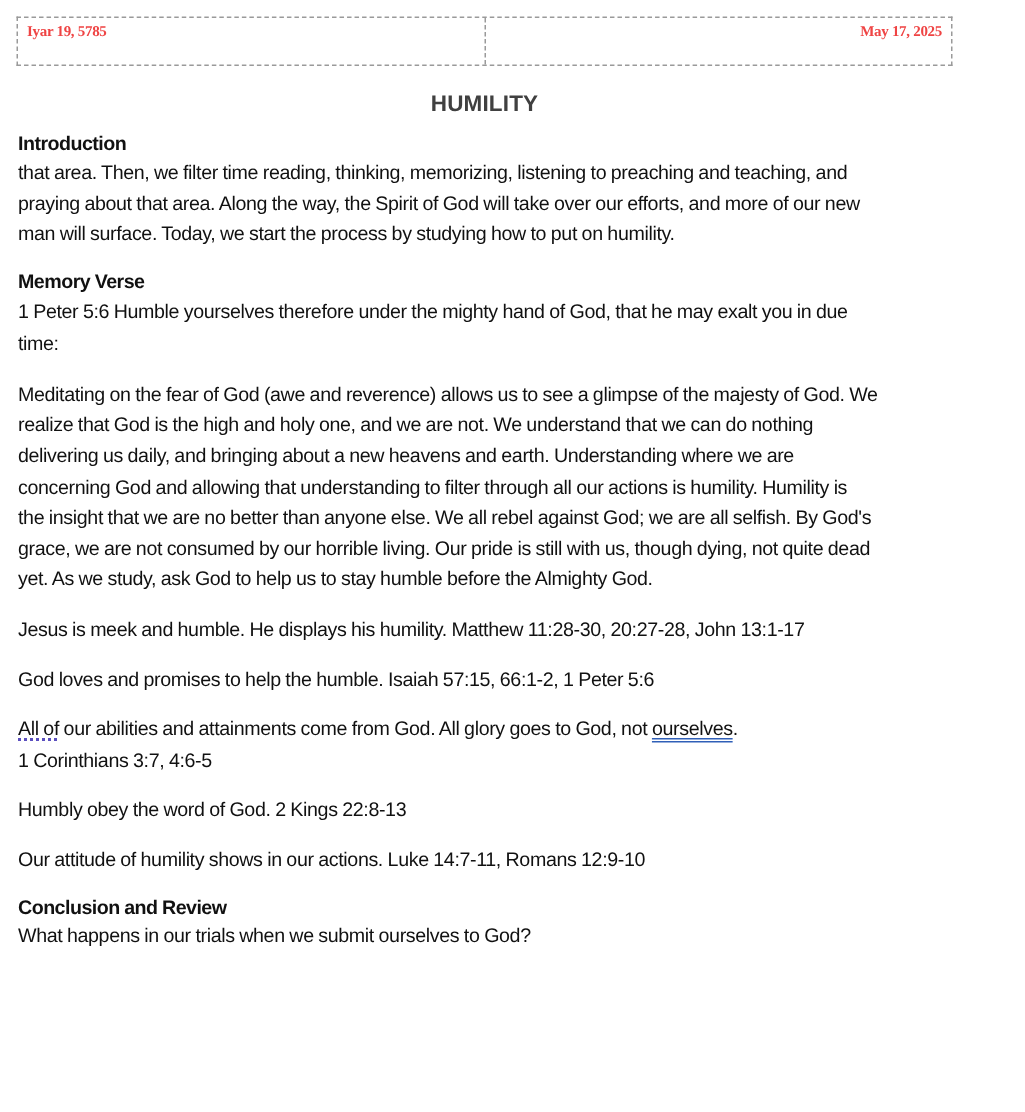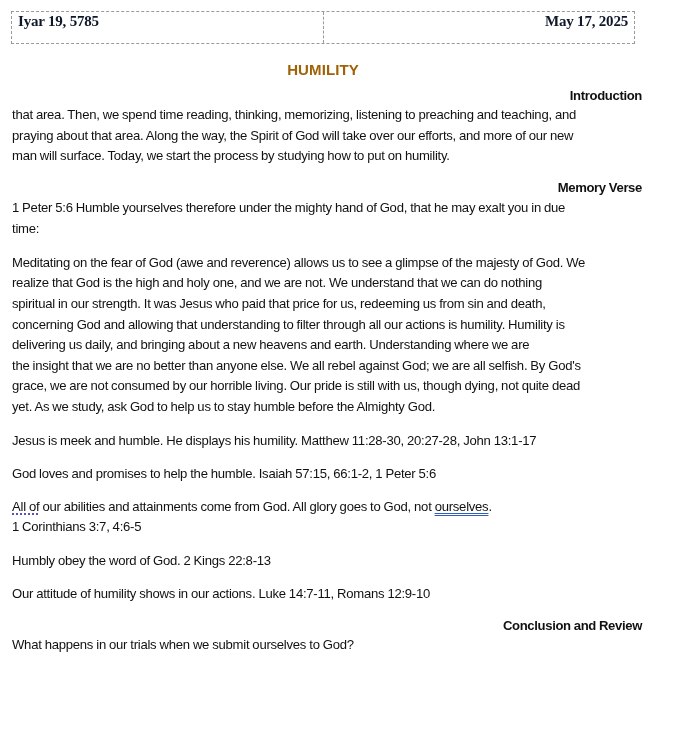--- a/index.html
+++ b/index.html
@@ -23,61 +23,60 @@
       height: 33px;
       border: 1px dashed #9a9a9a;
       box-sizing: border-box;
       display: flex;
     }
     .header-cell {
       flex: 1;
       box-sizing: border-box;
       font-family: "Liberation Serif", serif;
       font-weight: bold;
-      font-size: 15px;
+      font-size: 10px;
       line-height: 17px;
       padding: 1px 6px 0 6px;
-      color: #0f172a;
+      color: #ef4444;
       letter-spacing: -0.2px;
     }
     .header-cell.left {
       border-right: 1px dashed #9a9a9a;
       text-align: left;
     }
     .header-cell.right {
       text-align: right;
     }
     .title {
       position: absolute;
       left: 0;
       width: 646px;
       top: 61px;
       text-align: center;
       font-family: "Liberation Sans", sans-serif;
       font-weight: bold;
       font-size: 15px;
       letter-spacing: 0.1px;
-      color: #a16207;
+      color: #404040;
     }
     .content {
       position: absolute;
       left: 12px;
       top: 87px;
       width: 630px;
       font-size: 13.1px;
       line-height: 20.6px;
       letter-spacing: -0.25px;
       word-spacing: -0.3px;
     }
     .heading {
       font-weight: bold;
       line-height: 18px;
       margin: 0;
       letter-spacing: -0.35px;
-      text-align: right;
     }
     .para {
       margin: 0;
     }
     .gap-lg { height: 12px; }
     .gap-md { height: 13px; }
     .memory-verse {
       line-height: 21.5px;
     }
     .single {
@@ -101,41 +100,40 @@
   <div class="header-cell left">Iyar 19, 5785</div>
   <div class="header-cell right">May 17, 2025</div>
 </div>
 
 <div class="title">HUMILITY</div>
 
 <div class="content">
 
   <p class="heading">Introduction</p>
   <div class="para">
-    <div>that area. Then, we spend time reading, thinking, memorizing, listening to preaching and teaching, and</div>
+    <div>that area. Then, we filter time reading, thinking, memorizing, listening to preaching and teaching, and</div>
     <div>praying about that area. Along the way, the Spirit of God will take over our efforts, and more of our new</div>
     <div>man will surface. Today, we start the process by studying how to put on humility.</div>
   </div>
 
   <div class="gap-lg"></div>
 
   <p class="heading">Memory Verse</p>
   <div class="para memory-verse">
     <div>1 Peter 5:6 Humble yourselves therefore under the mighty hand of God, that he may exalt you in due</div>
     <div>time:</div>
   </div>
 
   <div class="gap-md"></div>
 
   <div class="para">
     <div>Meditating on the fear of God (awe and reverence) allows us to see a glimpse of the majesty of God. We</div>
     <div>realize that God is the high and holy one, and we are not. We understand that we can do nothing</div>
-    <div>spiritual in our strength. It was Jesus who paid that price for us, redeeming us from sin and death,</div>
+    <div>delivering us daily, and bringing about a new heavens and earth. Understanding where we are</div>
     <div>concerning God and allowing that understanding to filter through all our actions is humility. Humility is</div>
-    <div>delivering us daily, and bringing about a new heavens and earth. Understanding where we are</div>
     <div>the insight that we are no better than anyone else. We all rebel against God; we are all selfish. By God's</div>
     <div>grace, we are not consumed by our horrible living. Our pride is still with us, though dying, not quite dead</div>
     <div>yet. As we study, ask God to help us to stay humble before the Almighty God.</div>
   </div>
 
   <div class="gap-md"></div>
   <p class="single">Jesus is meek and humble. He displays his humility. Matthew 11:28-30, 20:27-28, John 13:1-17</p>
 
   <div class="gap-md"></div>
   <p class="single">God loves and promises to help the humble. Isaiah 57:15, 66:1-2, 1 Peter 5:6</p>

